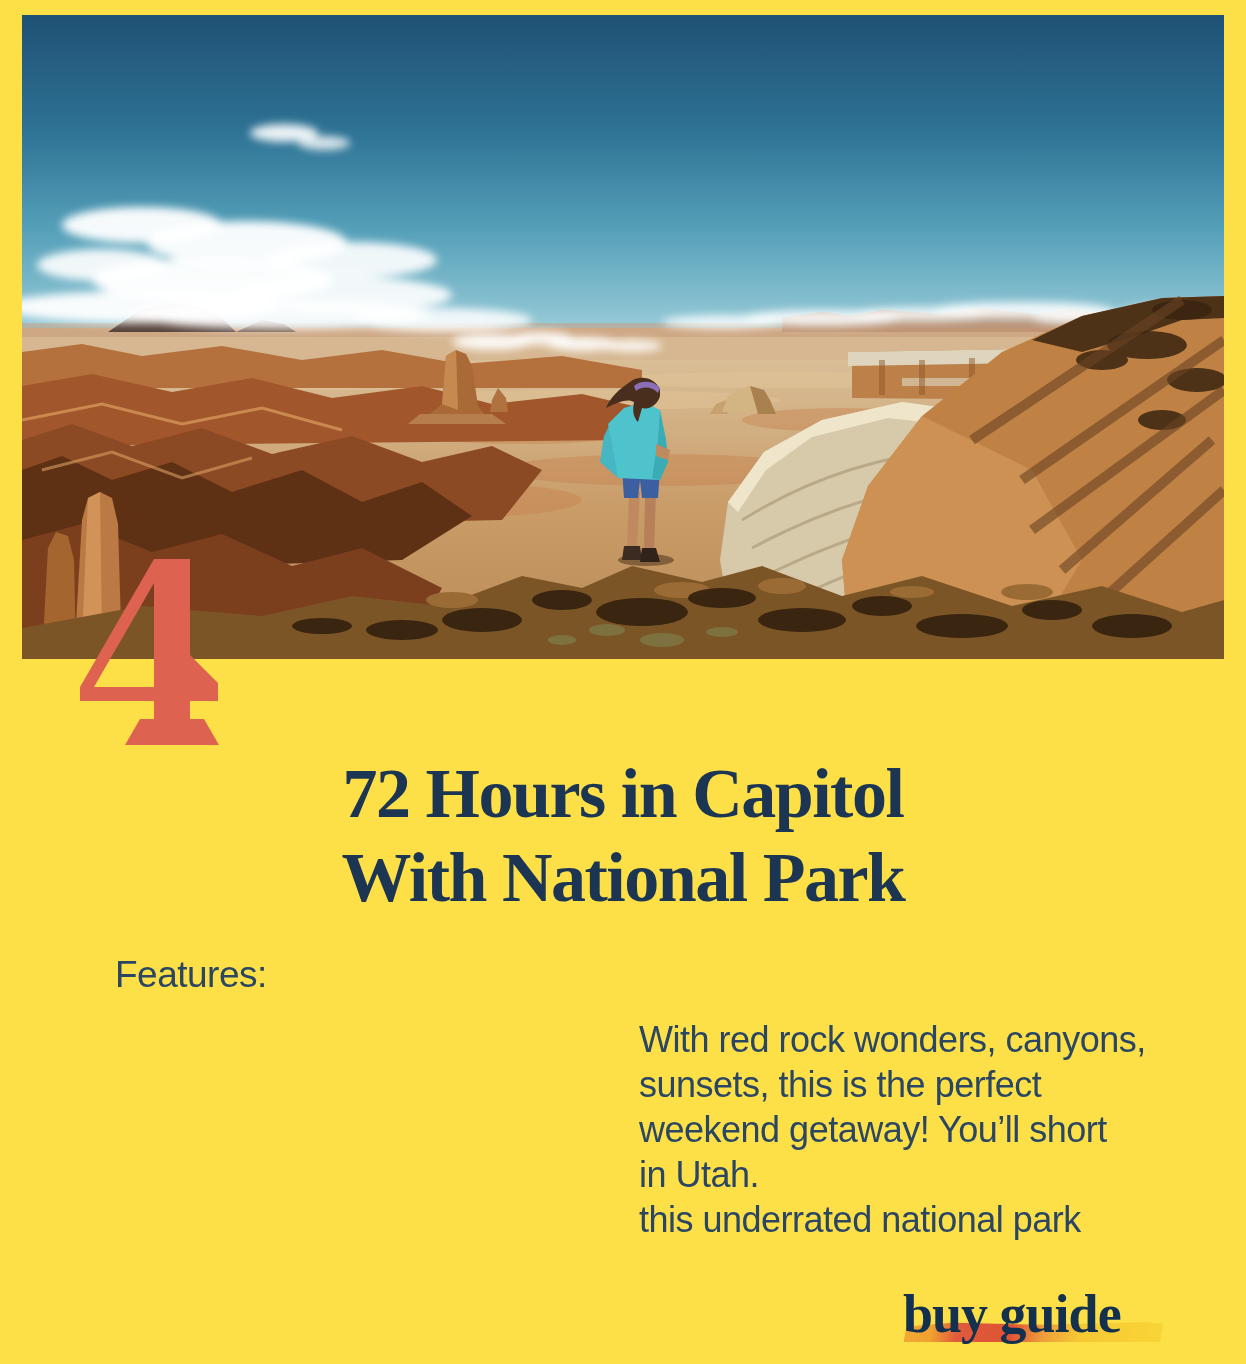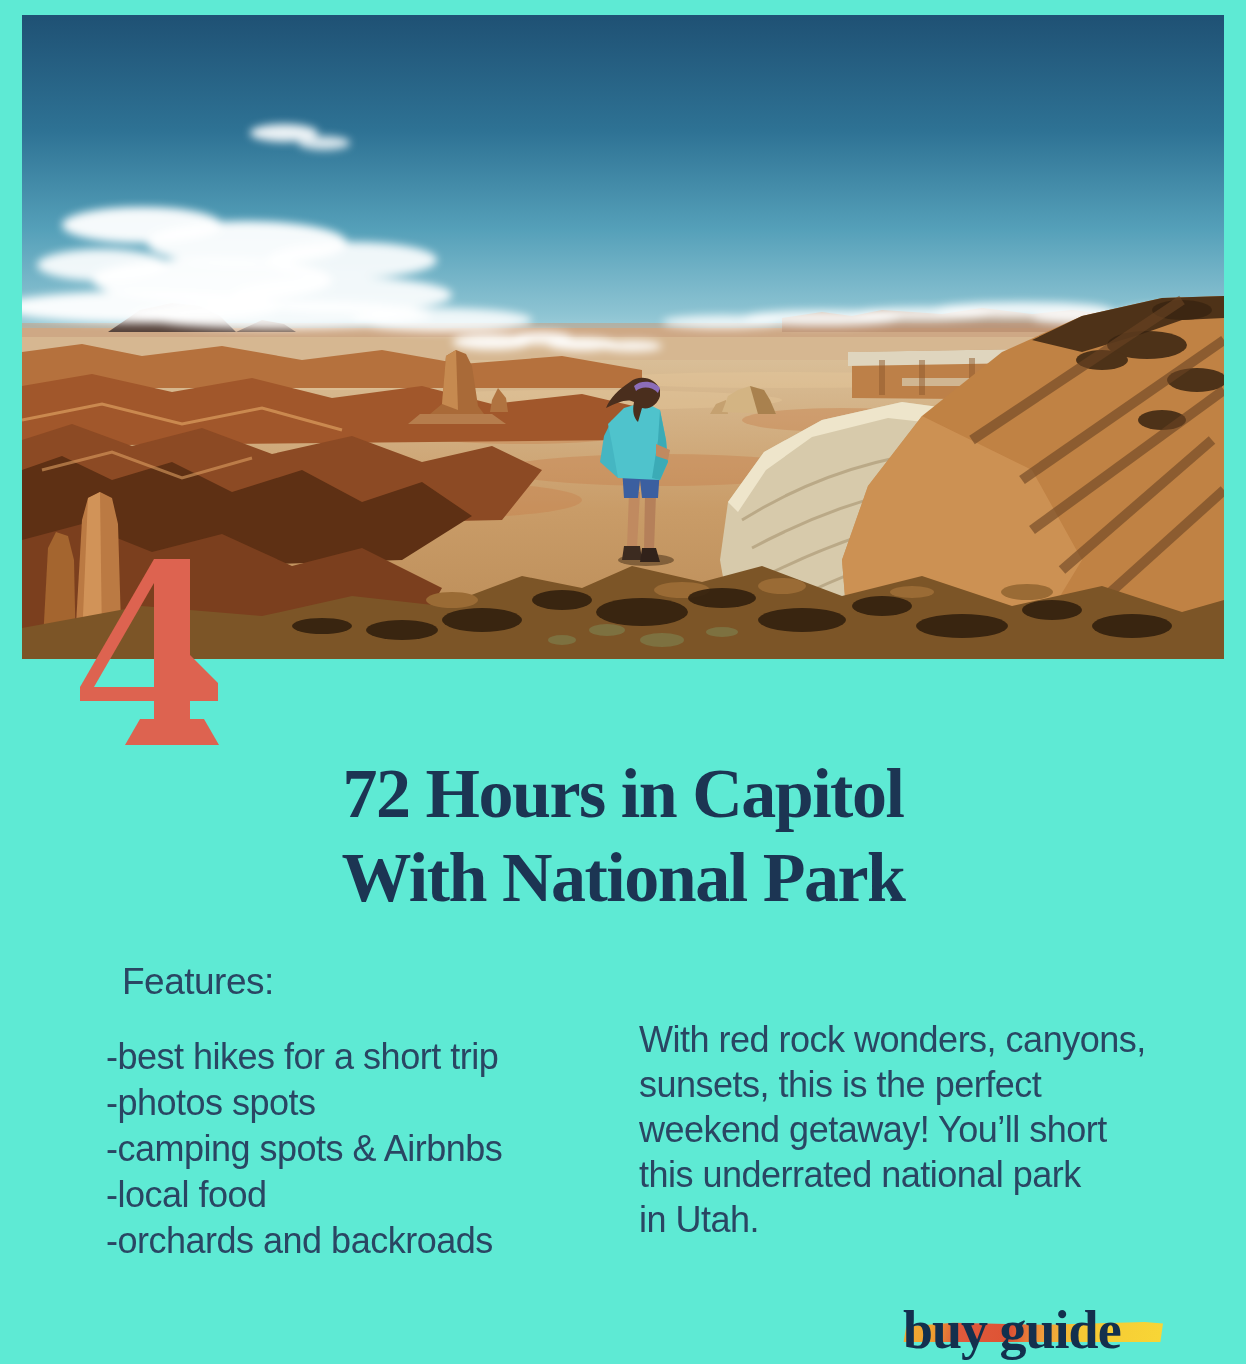--- a/index.html
+++ b/index.html
@@ -1,19 +1,19 @@
 <!DOCTYPE html>
 <html><head>
 <meta charset="utf-8">
 <style>
   html,body{margin:0;padding:0;background:#ffffff;}
   .page{
     position:relative;
     width:1246px;height:1364px;
-    background:#5eead4;
+    background:#fde047;
     overflow:hidden;
     font-family:"Liberation Sans",sans-serif;
   }
   
   .hero{
     position:absolute;left:22px;top:15px;width:1202px;height:644px;
     margin:0;padding:0;
   }
   .hero svg{display:block;width:100%;height:100%;}
   
@@ -29,21 +29,21 @@
     font-weight:700;
     font-size:70px;line-height:84px;letter-spacing:-1.5px;
     color:#1C3553;
   }
   .headline span{display:block;}
   
   .features{
     position:absolute;left:106px;top:944px;color:#2A4663;
   }
   .features-heading{
-    margin:16px;font-size:37px;line-height:44px;letter-spacing:-0.5px;
+    margin:9px;font-size:37px;line-height:44px;letter-spacing:-0.5px;text-align:right;
   }
   .features-list{
     list-style:none;margin:30px 0 0 0;padding:0;
     font-size:36px;line-height:46px;letter-spacing:-0.5px;
   }
   
   .description{
     position:absolute;left:638px;top:1016px;width:600px;
     margin:1px;color:#2A4663;
     font-size:36px;line-height:45px;letter-spacing:-0.5px;
@@ -53,21 +53,21 @@
     position:absolute;left:903px;top:1286px;width:260px;height:66px;
   }
   .logo-swash{
     position:absolute;left:-2px;right:0px;top:36px;height:20px;
     background:linear-gradient(100deg,
       #F3AC35 0%, #F0A12F 12%, #E05A3C 22%, #DE5334 42%,
       #EE9C3B 54%, #F6C834 68%, #F8D636 100%);
     clip-path:polygon(2% 22%, 20% 4%, 55% 14%, 93% 0%, 100% 8%, 99% 100%, 1% 100%);
   }
   .logo-text{
-    position:absolute;left:0;top:16px;
+    position:absolute;left:0;top:0;
     font-family:"Liberation Serif",serif;font-weight:700;
     font-size:54px;line-height:56px;letter-spacing:-1px;
     color:#13304E;
   }
 </style>
 </head>
 <body>
 
 <div class="page">
 
@@ -267,35 +267,28 @@
     </svg>
   </div>
 
   <h1 class="headline">
     <span>72 Hours in Capitol</span>
     <span>With National Park</span>
   </h1>
 
   <section class="features">
     <p class="features-heading">Features:</p>
-    <ul class="features-list">
-      <li>-best hikes for a short trip</li>
-      <li>-photos spots</li>
-      <li>-camping spots &amp; Airbnbs</li>
-      <li>-local food</li>
-      <li>-orchards and backroads</li>
-    </ul>
   </section>
 
   <p class="description">
     <span style="display:block">With red rock wonders, canyons,</span>
     <span style="display:block">sunsets, this is the perfect</span>
     <span style="display:block">weekend getaway! You’ll short</span>
+    <span style="display:block">in Utah.</span>
     <span style="display:block">this underrated national park</span>
-    <span style="display:block">in Utah.</span>
   </p>
 
   <div class="logo">
     <span class="logo-swash"></span>
     <span class="logo-text">buy guide</span>
   </div>
 
 </div>
 
 </body></html>

